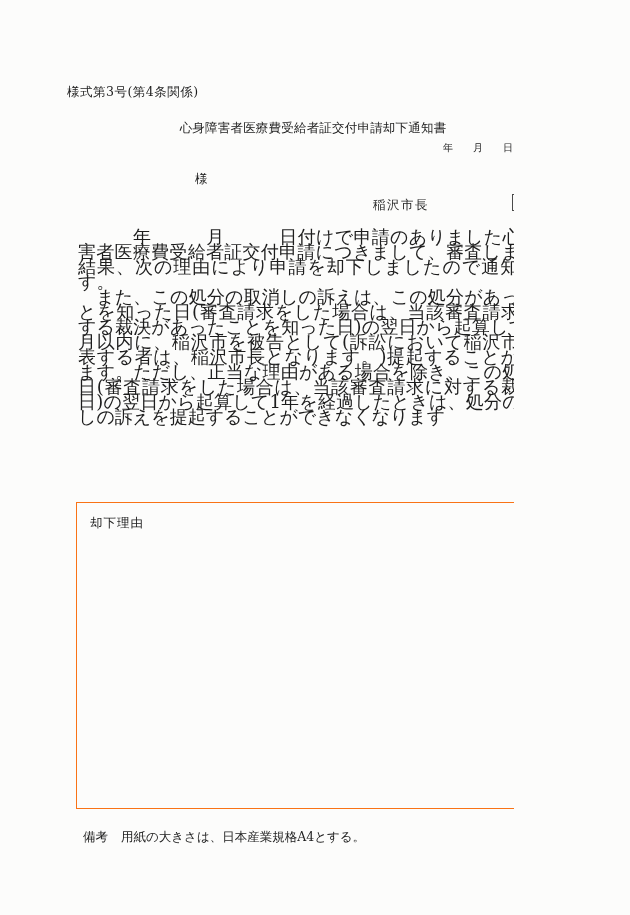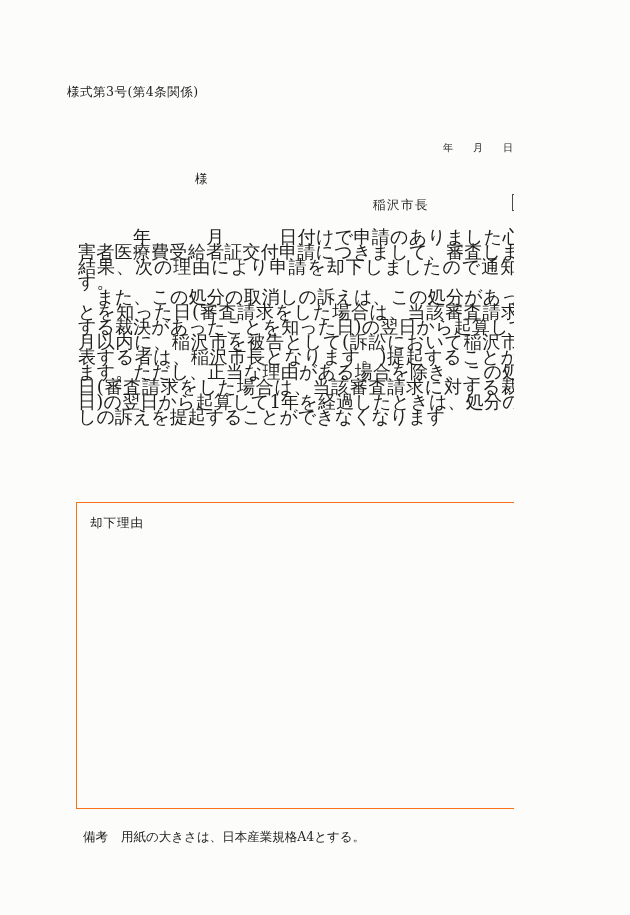--- a/index.html
+++ b/index.html
@@ -107,20 +107,21 @@
     width: 13px;
   }
 </style>
 </head>
 <body>
 
 <div class="page">
 
   <div class="form-label">様式第3号(第4条関係)</div>
 
+  <div class="doc-title">心身障害者医療費受給者証交付申請却下通知書</div>
 
   <div class="date-line">年　　月　　日</div>
 
   <div class="addressee">様</div>
 
   <div class="issuer">稲沢市長</div>
 
   <div class="seal">印</div>
 
   <div class="body-text">

